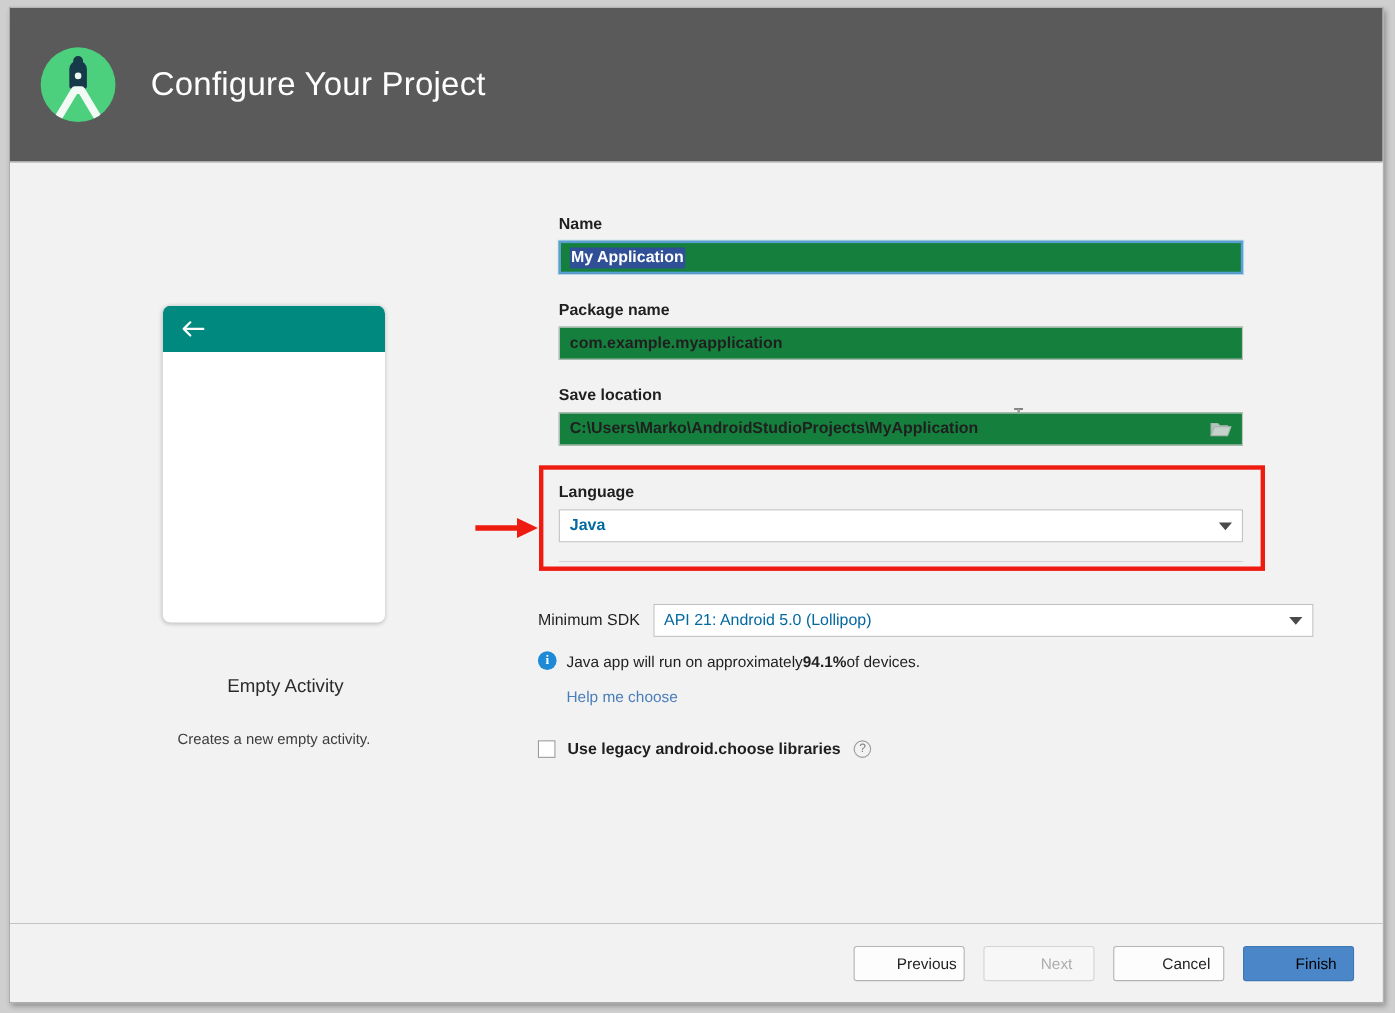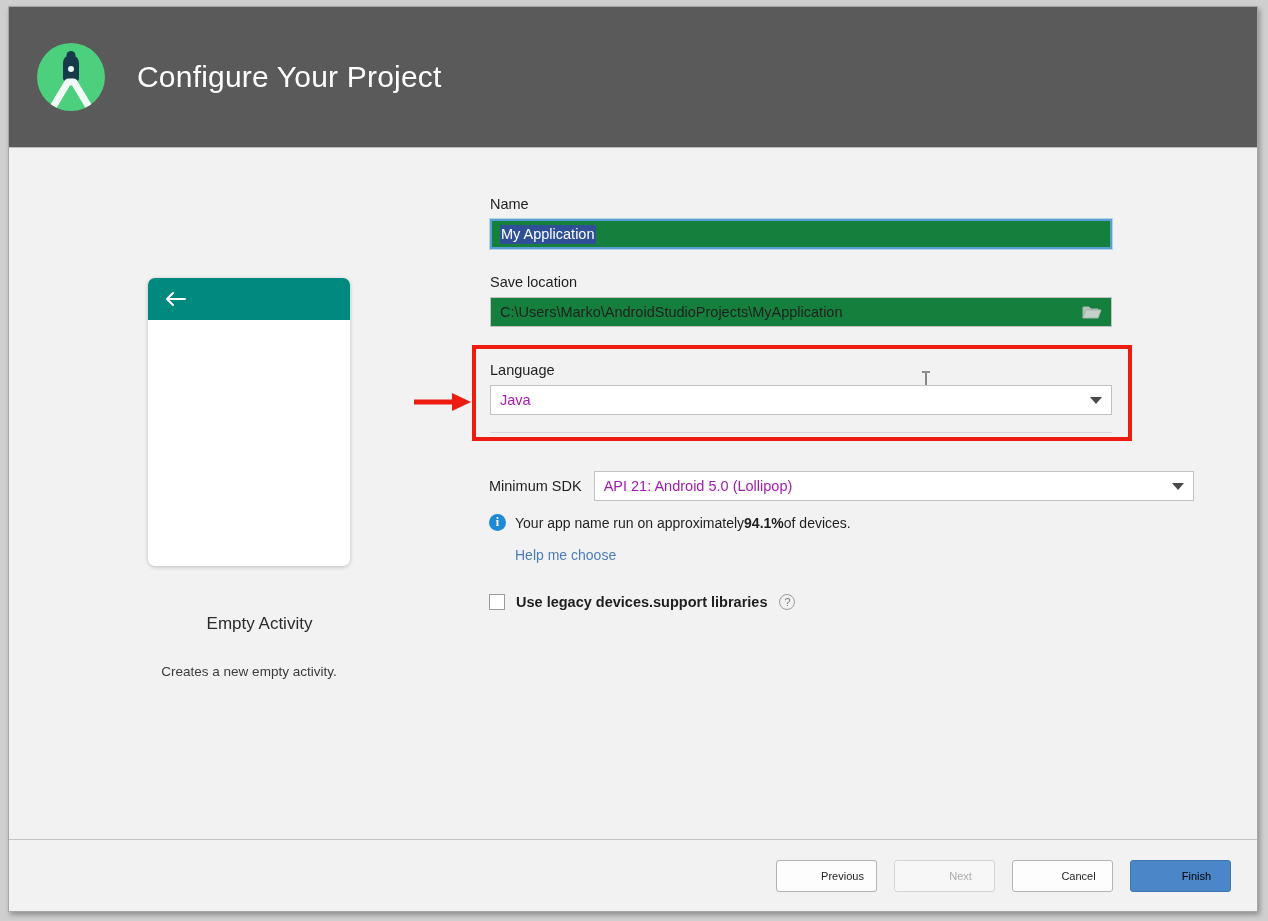--- a/index.html
+++ b/index.html
@@ -142,21 +142,21 @@
   .form-col {
     flex: 1 1 auto;
     padding-top: 48px;
     position: relative;
   }
   .field-label {
     font-size: 14.5px;
     color: #1f1f1f;
     margin-bottom: 7px;
   }
-  .field-group { width: 622px; margin-left: 1px; }
+  .field-group { width: 622px; margin-left: 19px; font-weight: bold; }
 
   .text-input {
     height: 30px;
     background: #15803d;
     border: 1px solid #c2c2c2;
     display: flex;
     align-items: center;
     padding: 0 9px;
     font-size: 14.5px;
     color: #1f1f1f;
@@ -176,21 +176,21 @@
   .browse-icon { margin-left: auto; width: 20px; height: 16px; opacity: 0.85; }
 
   .combo {
     height: 30px;
     background: #ffffff;
     border: 1px solid #c2c2c2;
     display: flex;
     align-items: center;
     padding: 0 9px;
     font-size: 14.5px;
-    color: #a21caf;
+    color: #0369a1;
   }
   .caret {
     margin-left: auto;
     width: 0; height: 0;
     border-left: 6px solid transparent;
     border-right: 6px solid transparent;
     border-top: 7px solid #4a4a4a;
   }
 
   
@@ -282,21 +282,21 @@
     display: flex;
     align-items: center;
     justify-content: flex-end;
     padding-right: 26px;
     gap: 17px;
   }
   .btn {
     min-width: 101px;
     height: 32px;
     border-radius: 3px;
-    font-size: 11px;
+    font-size: 14px;
     display: flex;
     align-items: center;
     justify-content: center;
     background: #fdfdfd;
     border: 1px solid #b4b4b4;
     color: #1f1f1f;
     padding-left: 32px;
   }
   .btn.disabled { color: #adadad; border-color: #d4d4d4; background: #f7f7f7; }
   .btn.primary { background: #4a86c8; border-color: #3f77b4; color: #000000; }
@@ -343,20 +343,26 @@
 
         
         <div class="field-group">
           <div class="field-label">Name</div>
           <div class="text-input focused">
             <span class="sel-text">My Application</span>
           </div>
         </div>
 
         
+        <div class="field-group" style="margin-top:25px;">
+          <div class="field-label">Package name</div>
+          <div class="text-input">
+            <span>com.example.myapplication</span>
+          </div>
+        </div>
 
         
         <div class="field-group" style="margin-top:25px;">
           <div class="field-label">Save location</div>
           <div class="text-input">
             <span>C:\Users\Marko\AndroidStudioProjects\MyApplication</span>
             <svg class="browse-icon" viewBox="0 0 20 16">
               <path d="M1 3 H7 L9 5 H16 V6 H4 L1 14 Z" fill="#d2d2d2" stroke="#c0c0c0" stroke-width="1"></path>
               <path d="M4 6 H19 L16 14 H1 Z" fill="#e2e2e2" stroke="#c0c0c0" stroke-width="1"></path>
             </svg>
@@ -385,30 +391,30 @@
           <div class="sdk-label">Minimum SDK</div>
           <div class="combo sdk-combo">
             <span>API 21: Android 5.0 (Lollipop)</span>
             <span class="caret"></span>
           </div>
         </div>
 
         
         <div class="info-line">
           <div class="info-icon">i</div>
-          <span>Your app name run on approximately </span>
+          <span>Java app will run on approximately </span>
           <span class="info-pct">94.1%</span>
           <span> of devices.</span>
         </div>
         <a class="help-link" href="#">Help me choose</a>
 
         
         <div class="check-row">
           <div class="checkbox"></div>
-          <span class="check-label">Use legacy devices.support libraries</span>
+          <span class="check-label">Use legacy android.choose libraries</span>
           <span class="qmark">?</span>
         </div>
 
       </div>
     </div>
 
     <div class="wizard-footer">
       <div class="btn">Previous</div>
       <div class="btn disabled">Next</div>
       <div class="btn">Cancel</div>

